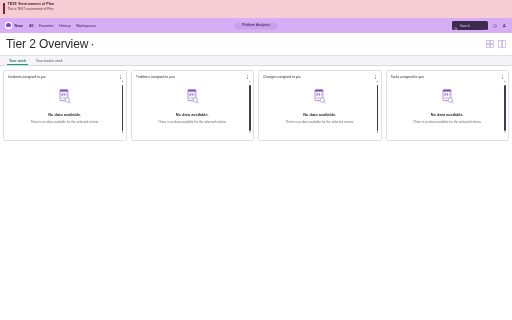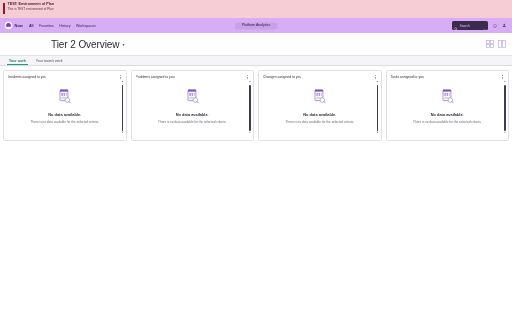--- a/index.html
+++ b/index.html
@@ -107,25 +107,24 @@
   
   .page-header {
     height: 22px;
     background: #ffffff;
     display: flex;
     align-items: center;
     padding: 0 6px;
     position: relative;
   }
   .page-title {
-    font-size: 10px;
+    font-size: 12px;
     color: #2b2b2b;
     font-weight: 400;
     letter-spacing: -0.08px;
-    margin-left: 45px;
   }
   .page-title-caret {
     margin-left: 3px;
     font-size: 4px;
     color: #555;
     cursor: pointer;
   }
   .header-actions {
     margin-left: auto;
     display: flex; align-items: center; gap: 2.5px;

